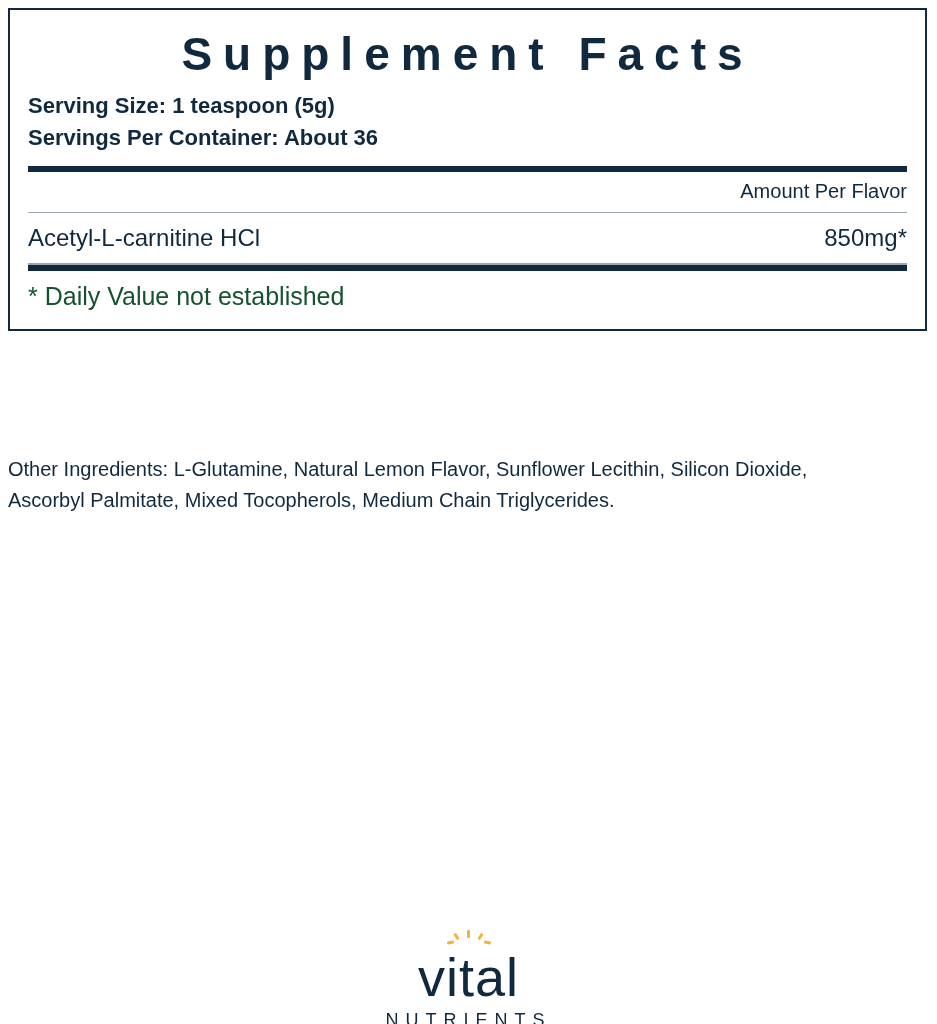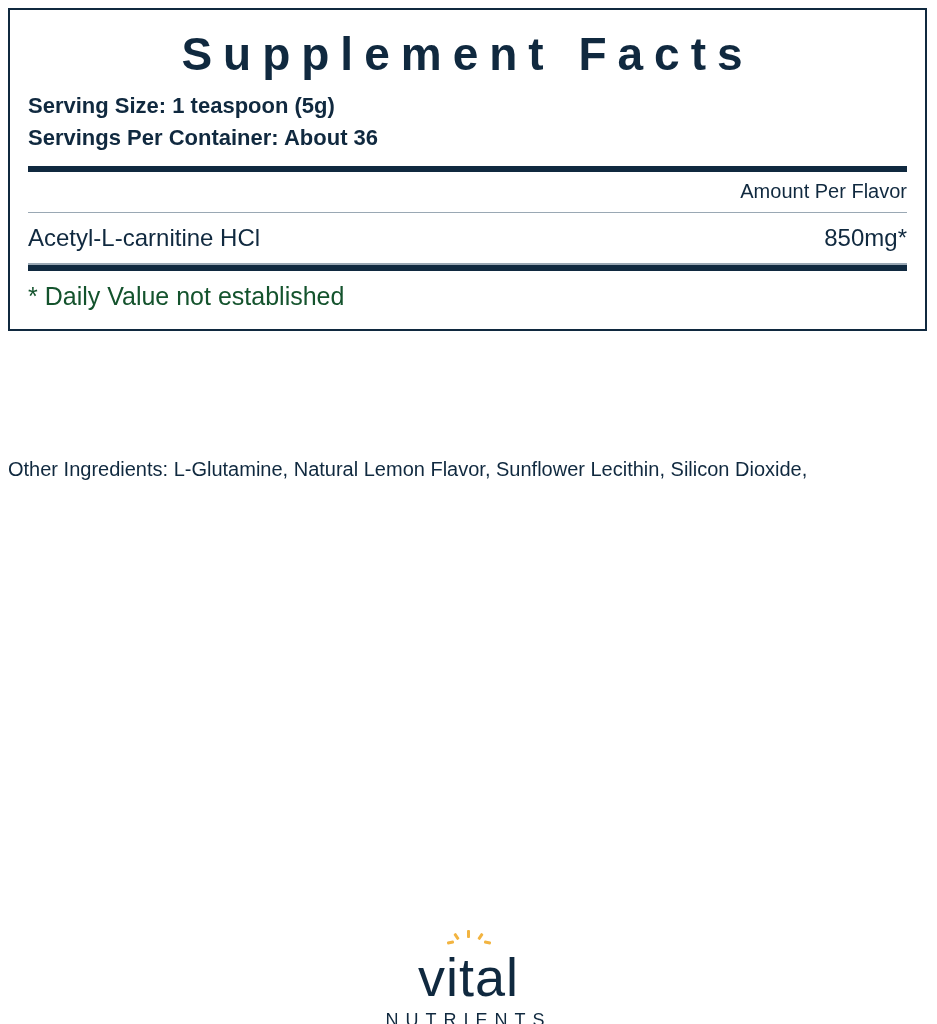--- a/index.html
+++ b/index.html
@@ -155,20 +155,21 @@
   <div class="rule-thin"></div>
 
 
   <div class="rule-thick-bottom"></div>
 
   <div class="footnote">* Daily Value not established</div>
 </div>
 
 <div class="other-ingredients">
   <div>Other Ingredients: L-Glutamine, Natural Lemon Flavor, Sunflower Lecithin, Silicon Dioxide,</div>
+  <div>Ascorbyl Palmitate, Mixed Tocopherols, Medium Chain Triglycerides.</div>
 </div>
 
 <div class="brand">
   <div class="brand-sun">
     <span style="left:20px; top:0px; width:3px; height:8px;"></span>
     <span style="left:8px; top:3px; width:3px; height:7px; transform:rotate(-35deg);"></span>
     <span style="left:32px; top:3px; width:3px; height:7px; transform:rotate(35deg);"></span>
     <span style="left:0px; top:11px; width:7px; height:3px; transform:rotate(-12deg);"></span>
     <span style="left:37px; top:11px; width:7px; height:3px; transform:rotate(12deg);"></span>
   </div>

